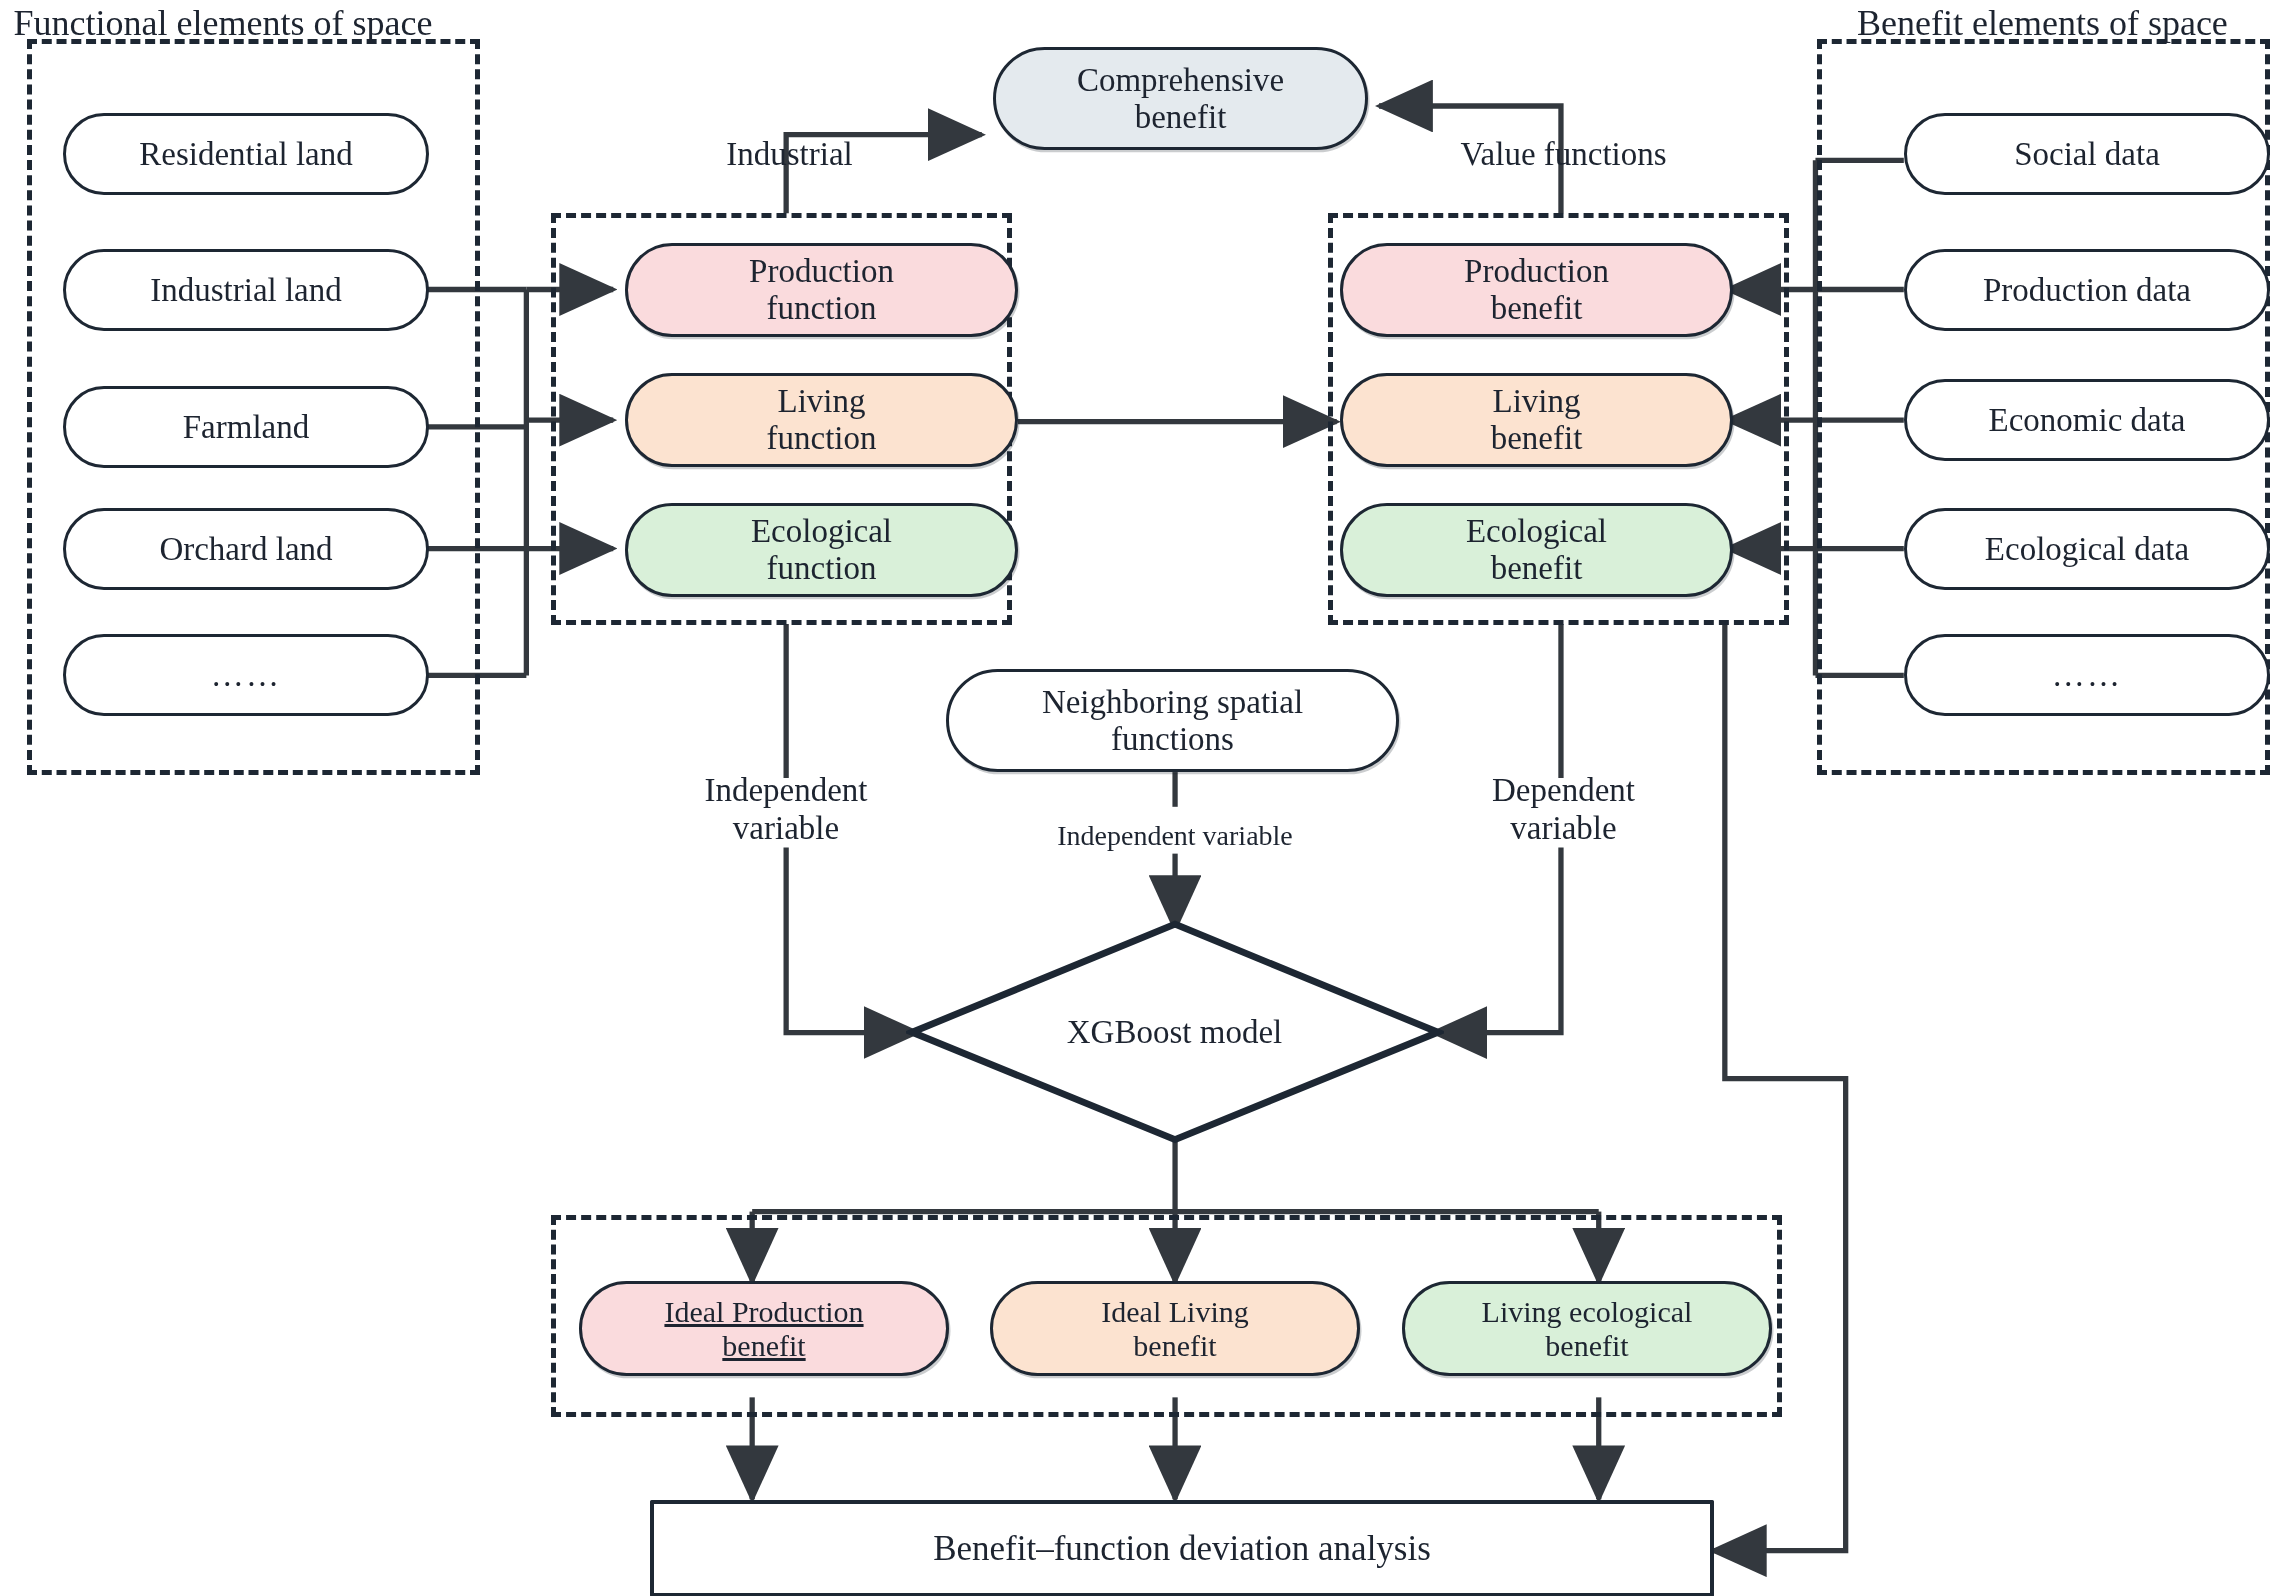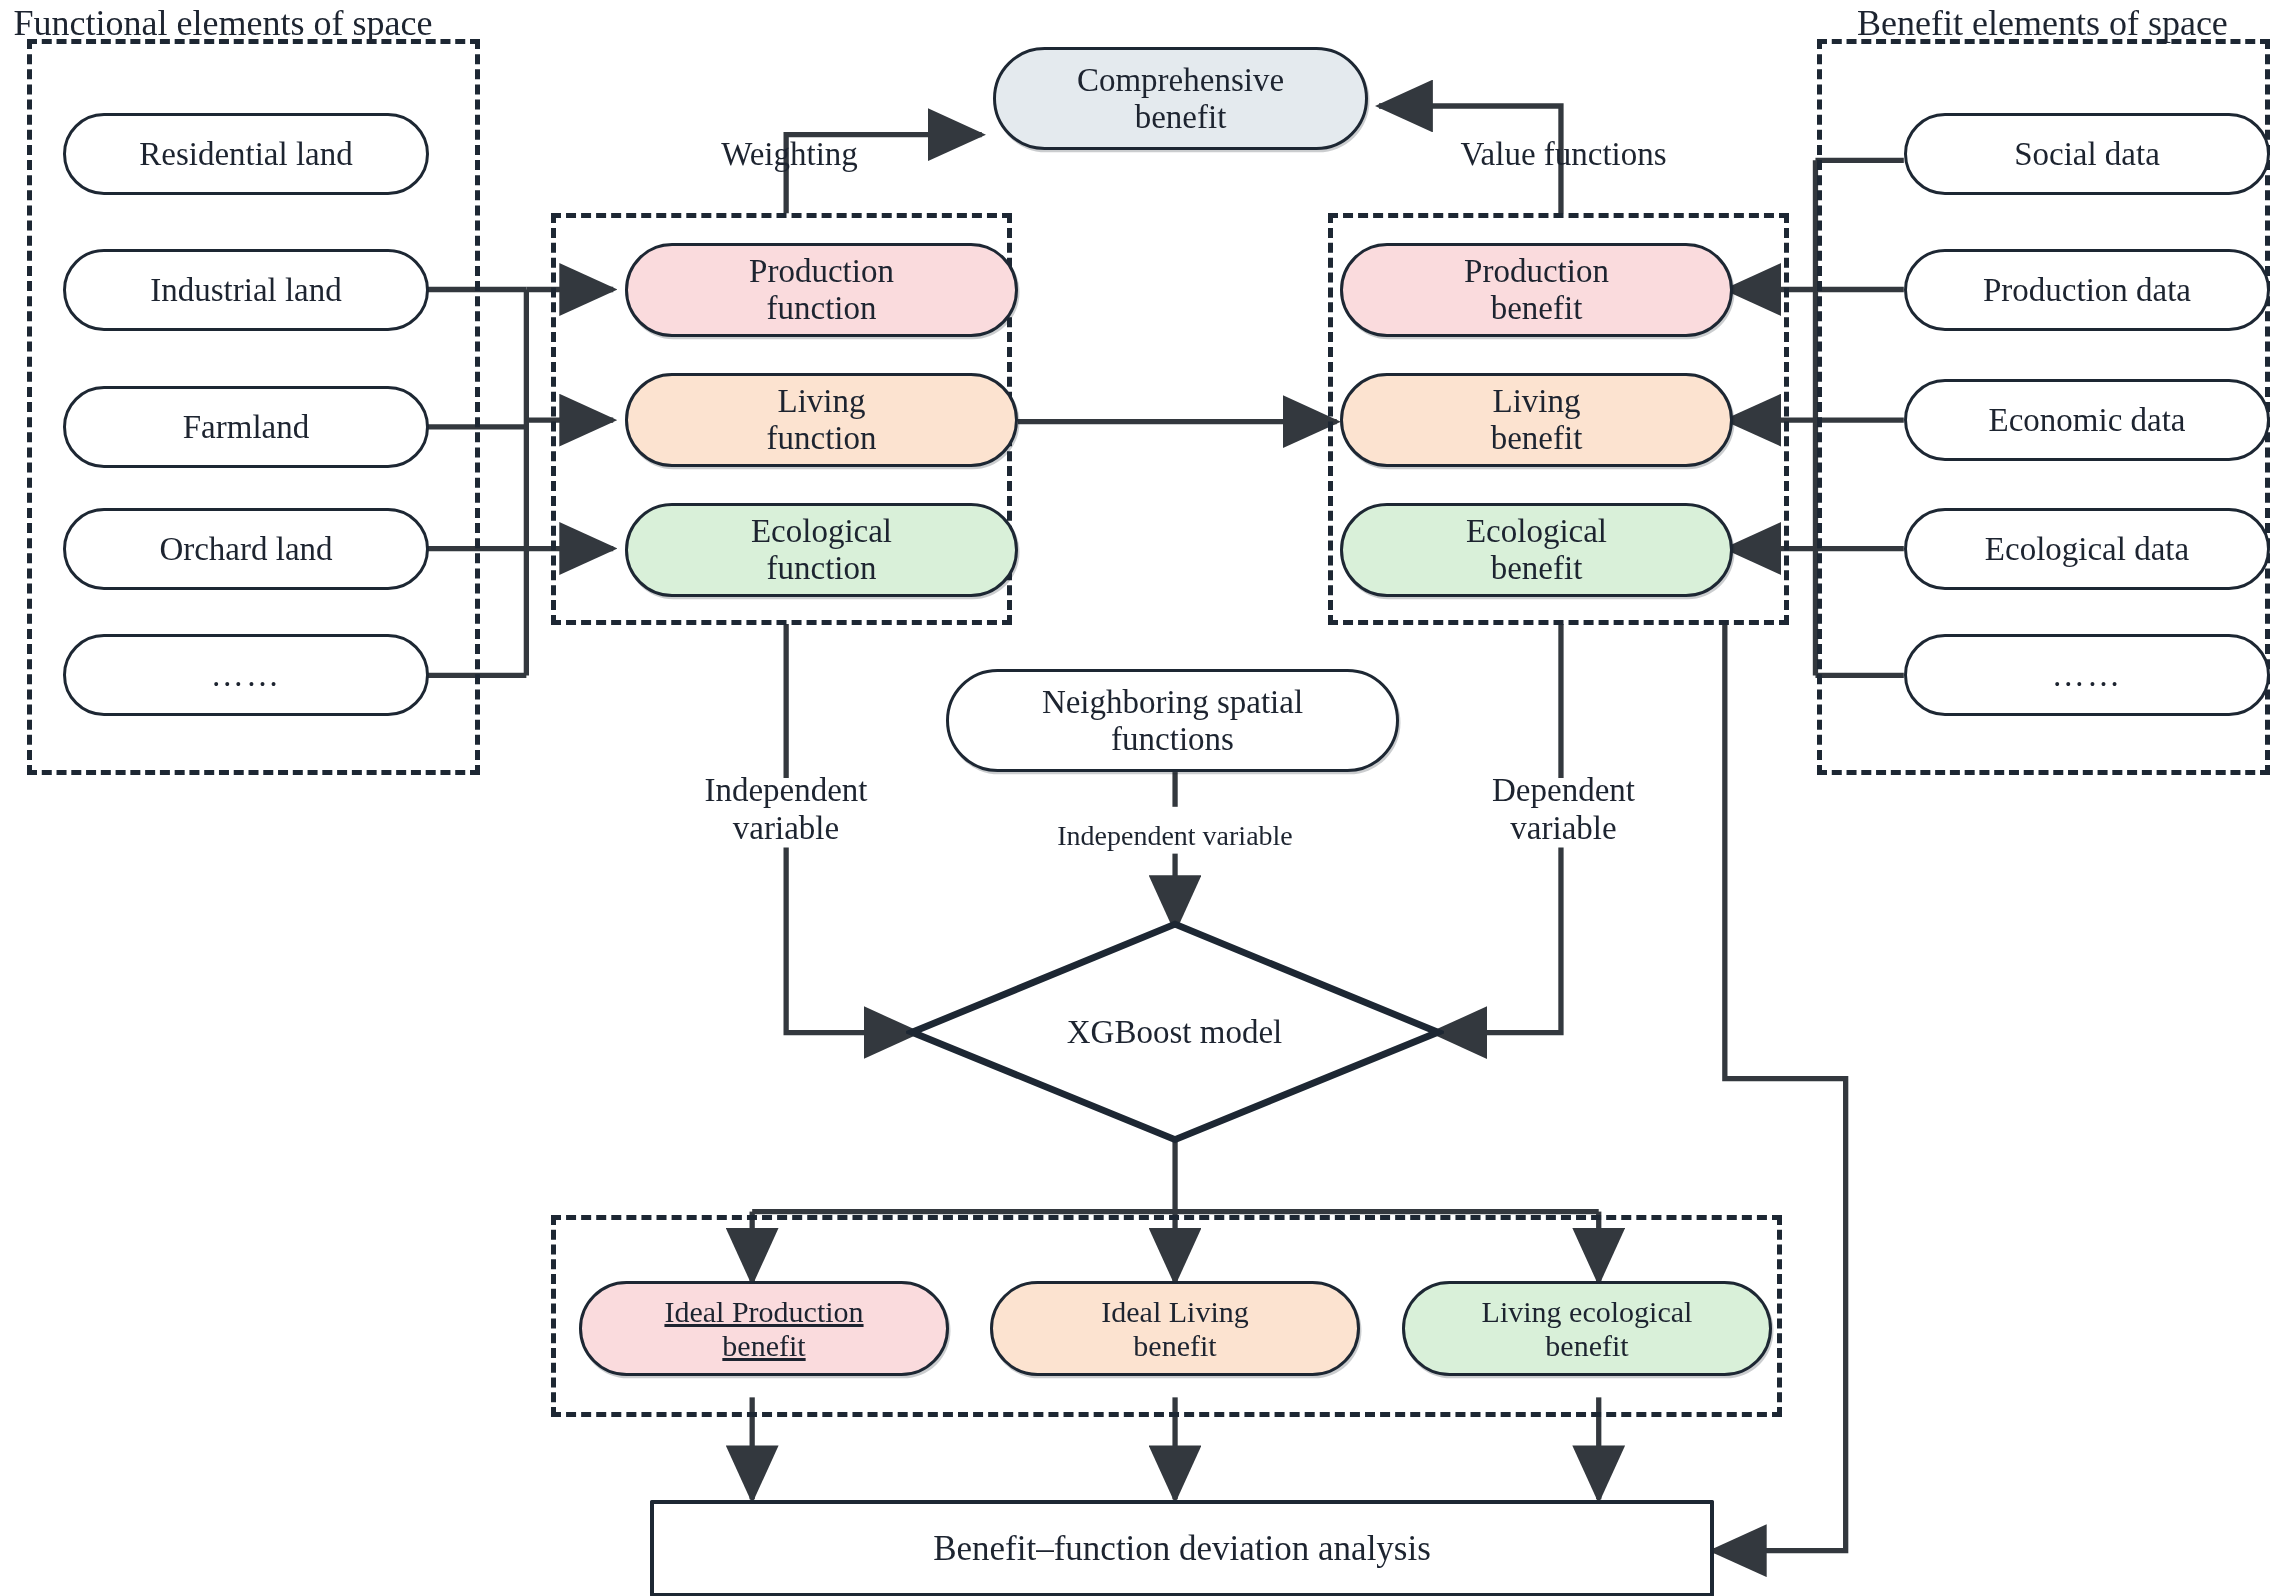--- a/index.html
+++ b/index.html
@@ -171,21 +171,21 @@
   </div>
   <div class="node pill sh" style="left:1402px;top:1281px;width:370px;height:95px;font-size:30px;background:#d9f0d9;flex-direction:column;">
     <span>Living ecological</span>
     <span>benefit</span>
   </div>
 
   <div class="node rect" style="left:650px;top:1500px;width:1064px;height:97px;font-size:35px;">
     <span>Benefit–function deviation analysis</span>
   </div>
 
-  <div class="edgelabel" style="left:684px;top:136px;font-size:33px;width:211px;">Weighting</div>
+  <div class="edgelabel" style="left:684px;top:136px;font-size:33px;width:211px;">Industrial</div>
   <div class="edgelabel" style="left:1405px;top:136px;font-size:33px;width:317px;">Value functions</div>
 
   <div class="edgelabel" style="left:665px;top:772px;font-size:33px;width:242px;">
     <div>Independent</div>
     <div>variable</div>
   </div>
 
   <div class="edgelabel" style="left:986px;top:820px;font-size:28px;width:378px;">Independent variable</div>
 
   <div class="edgelabel" style="left:1450px;top:772px;font-size:33px;width:227px;">

